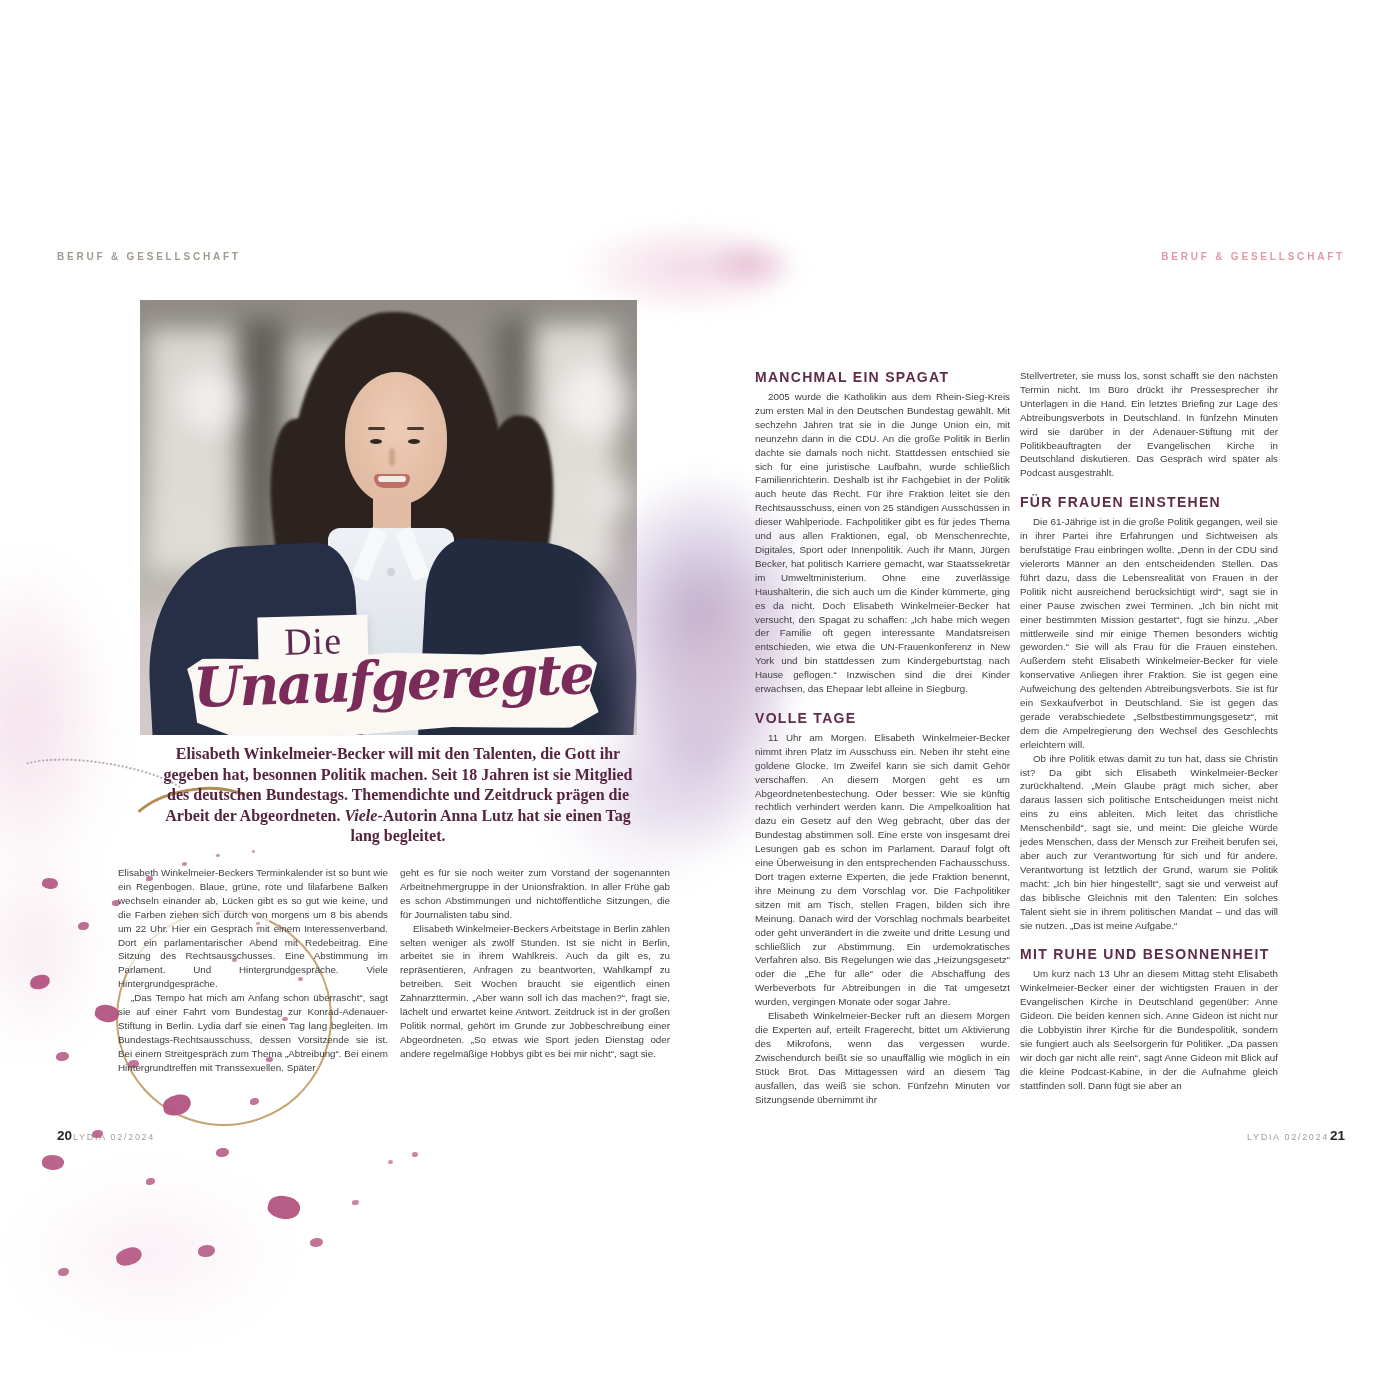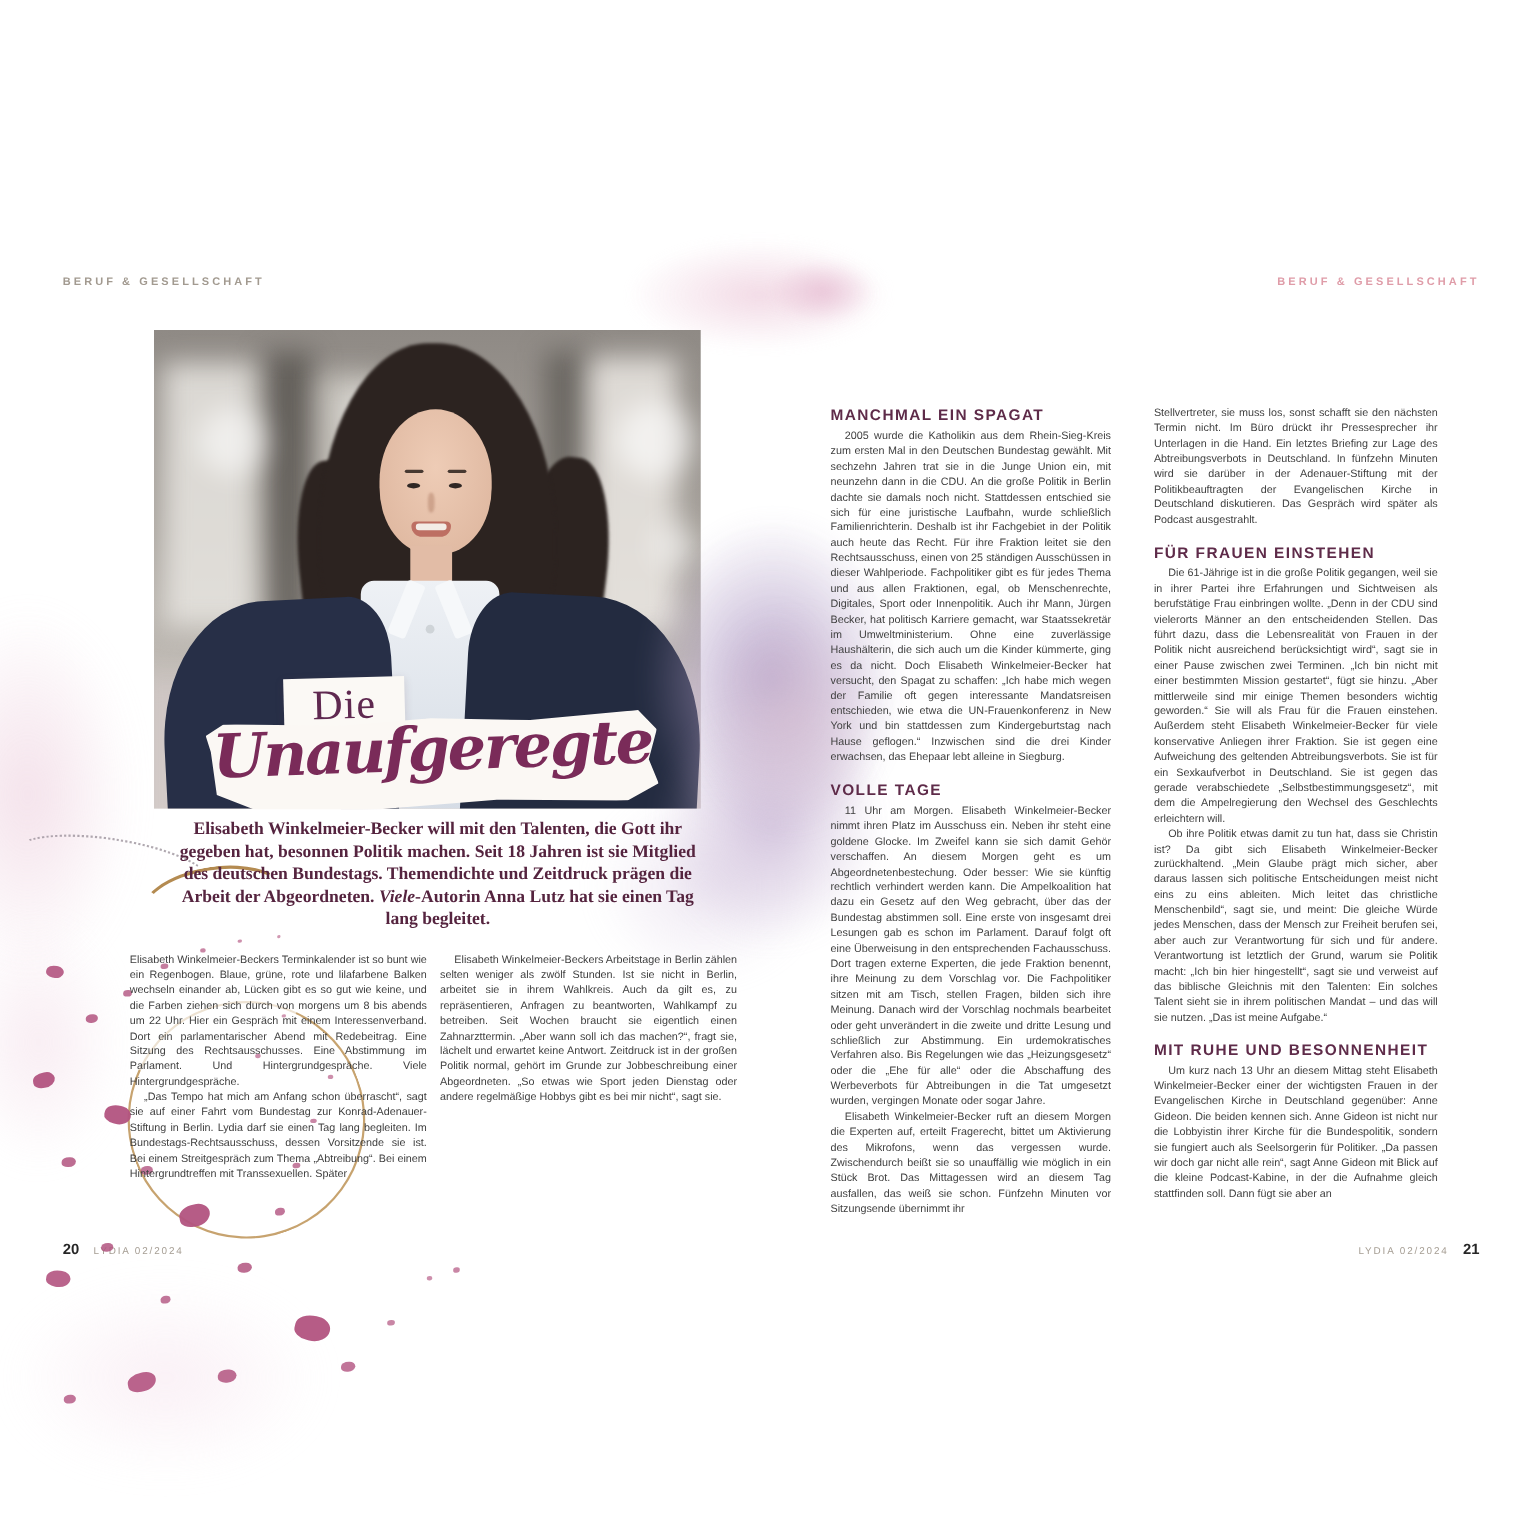--- a/index.html
+++ b/index.html
@@ -3,21 +3,21 @@
 <meta charset="utf-8">
 <style>
   html,body{margin:0;padding:0;}
   body{width:1400px;height:1400px;background:#ffffff;position:relative;overflow:hidden;
        font-family:"Liberation Sans",sans-serif;color:#404040;}
 
   
   .runhead{position:absolute;top:251px;font-size:10px;font-weight:bold;letter-spacing:2.8px;}
   .runhead.left{left:57px;color:#a29a90;}
   .runhead.right{right:55px;color:#df9ca8;text-align:right;}
-  .footer{position:absolute;top:1128px;display:flex;align-items:baseline;gap:13px;}
+  .footer{position:absolute;top:1128px;display:flex;align-items:baseline;gap:1px;}
   .footer.left{left:57px;}
   .footer.right{right:55px;}
   .pagenum{font-weight:bold;font-size:13.5px;color:#262626;}
   .issue{font-size:9px;letter-spacing:1.7px;color:#a59d93;}
 
   
   .splash{position:absolute;border-radius:50%;pointer-events:none;}
   .sp-top{left:570px;top:218px;width:240px;height:100px;background:radial-gradient(closest-side,#f0d4e1,rgba(240,212,225,0));filter:blur(6px);opacity:.85;}
   .sp-top2{left:700px;top:236px;width:95px;height:58px;background:radial-gradient(closest-side,#e6bcd2,rgba(230,188,210,0));filter:blur(5px);opacity:.8;}
   .sp-gutter1{left:585px;top:468px;width:235px;height:300px;background:radial-gradient(closest-side,#b3a0c8,rgba(179,160,200,0));filter:blur(10px);opacity:.9;z-index:3;}
@@ -91,21 +91,21 @@
   
   .col{position:absolute;z-index:6;}
   .para{font-size:9.8px;line-height:13.9px;text-align:justify;margin:0;color:#404040;
         hyphens:auto;-webkit-hyphens:auto;}
   .para.indent{text-indent:13px;}
   .shead{font-size:14px;font-weight:bold;letter-spacing:1.3px;color:#5e2b49;margin:14px 0 5px 0;}
   .shead.first{margin-top:0;}
   .lcols{position:absolute;left:118px;top:866px;width:556px;display:flex;gap:12px;z-index:6;}
   .lcol{width:270px;}
   .rcol1{left:755px;top:369px;width:255px;}
-  .rcol2{left:1020px;top:369px;width:258px;margin-left:29px;}
+  .rcol2{left:1020px;top:369px;width:258px;}
 </style>
 </head>
 <body>
 
 <div>
 
   <div class="runhead left">BERUF &amp; GESELLSCHAFT</div>
   <div class="runhead right">BERUF &amp; GESELLSCHAFT</div>
 
   <div class="splash sp-top"></div>
@@ -195,20 +195,21 @@
   <div class="standfirst">
     <span>Elisabeth Winkelmeier-Becker will mit den Talenten, die Gott ihr gegeben hat, besonnen Politik machen. Seit 18 Jahren ist sie Mitglied des deutschen Bundestags. Themendichte und Zeitdruck prägen die Arbeit der Abgeordneten. </span><span class="ital">Viele</span><span>-Autorin Anna Lutz hat sie einen Tag lang begleitet.</span>
   </div>
 
   <div class="lcols">
     <div class="lcol">
       <p class="para">Elisabeth Winkelmeier-Beckers Terminkalender ist so bunt wie ein Regenbogen. Blaue, grüne, rote und lilafarbene Balken wechseln einander ab, Lücken gibt es so gut wie keine, und die Farben ziehen sich durch von morgens um 8 bis abends um 22 Uhr. Hier ein Gespräch mit einem Interessenverband. Dort ein parlamentarischer Abend mit Redebeitrag. Eine Sitzung des Rechtsausschusses. Eine Abstimmung im Parlament. Und Hintergrundgespräche. Viele Hintergrundgespräche.</p>
       <p class="para indent">„Das Tempo hat mich am Anfang schon überrascht“, sagt sie auf einer Fahrt vom Bundestag zur Konrad-Adenauer-Stiftung in Berlin. Lydia darf sie einen Tag lang begleiten. Im Bundestags-Rechtsausschuss, dessen Vorsitzende sie ist. Bei einem Streitgespräch zum Thema „Abtreibung“. Bei einem Hintergrundtreffen mit Transsexuellen. Später</p>
     </div>
     <div class="lcol">
+      <p class="para">geht es für sie noch weiter zum Vorstand der sogenannten Arbeitnehmergruppe in der Unionsfraktion. In aller Frühe gab es schon Abstimmungen und nichtöffentliche Sitzungen, die für Journalisten tabu sind.</p>
       <p class="para indent">Elisabeth Winkelmeier-Beckers Arbeitstage in Berlin zählen selten weniger als zwölf Stunden. Ist sie nicht in Berlin, arbeitet sie in ihrem Wahlkreis. Auch da gilt es, zu repräsentieren, Anfragen zu beantworten, Wahlkampf zu betreiben. Seit Wochen braucht sie eigentlich einen Zahnarzttermin. „Aber wann soll ich das machen?“, fragt sie, lächelt und erwartet keine Antwort. Zeitdruck ist in der großen Politik normal, gehört im Grunde zur Jobbeschreibung einer Abgeordneten. „So etwas wie Sport jeden Dienstag oder andere regelmäßige Hobbys gibt es bei mir nicht“, sagt sie.</p>
     </div>
   </div>
 
   <div class="col rcol1">
     <h3 class="shead first">MANCHMAL EIN SPAGAT</h3>
     <p class="para indent">2005 wurde die Katholikin aus dem Rhein-Sieg-Kreis zum ersten Mal in den Deutschen Bundestag gewählt. Mit sechzehn Jahren trat sie in die Junge Union ein, mit neunzehn dann in die CDU. An die große Politik in Berlin dachte sie damals noch nicht. Stattdessen entschied sie sich für eine juristische Laufbahn, wurde schließlich Familienrichterin. Deshalb ist ihr Fachgebiet in der Politik auch heute das Recht. Für ihre Fraktion leitet sie den Rechtsausschuss, einen von 25 ständigen Ausschüssen in dieser Wahlperiode. Fachpolitiker gibt es für jedes Thema und aus allen Fraktionen, egal, ob Menschenrechte, Digitales, Sport oder Innenpolitik. Auch ihr Mann, Jürgen Becker, hat politisch Karriere gemacht, war Staatssekretär im Umweltministerium. Ohne eine zuverlässige Haushälterin, die sich auch um die Kinder kümmerte, ging es da nicht. Doch Elisabeth Winkelmeier-Becker hat versucht, den Spagat zu schaffen: „Ich habe mich wegen der Familie oft gegen interessante Mandatsreisen entschieden, wie etwa die UN-Frauenkonferenz in New York und bin stattdessen zum Kindergeburtstag nach Hause geflogen.“ Inzwischen sind die drei Kinder erwachsen, das Ehepaar lebt alleine in Siegburg.</p>
     <h3 class="shead">VOLLE TAGE</h3>
     <p class="para indent">11 Uhr am Morgen. Elisabeth Winkelmeier-Becker nimmt ihren Platz im Ausschuss ein. Neben ihr steht eine goldene Glocke. Im Zweifel kann sie sich damit Gehör verschaffen. An diesem Morgen geht es um Abgeordnetenbestechung. Oder besser: Wie sie künftig rechtlich verhindert werden kann. Die Ampelkoalition hat dazu ein Gesetz auf den Weg gebracht, über das der Bundestag abstimmen soll. Eine erste von insgesamt drei Lesungen gab es schon im Parlament. Darauf folgt oft eine Überweisung in den entsprechenden Fachausschuss. Dort tragen externe Experten, die jede Fraktion benennt, ihre Meinung zu dem Vorschlag vor. Die Fachpolitiker sitzen mit am Tisch, stellen Fragen, bilden sich ihre Meinung. Danach wird der Vorschlag nochmals bearbeitet oder geht unverändert in die zweite und dritte Lesung und schließlich zur Abstimmung. Ein urdemokratisches Verfahren also. Bis Regelungen wie das „Heizungsgesetz“ oder die „Ehe für alle“ oder die Abschaffung des Werbeverbots für Abtreibungen in die Tat umgesetzt wurden, vergingen Monate oder sogar Jahre.</p>
     <p class="para indent">Elisabeth Winkelmeier-Becker ruft an diesem Morgen die Experten auf, erteilt Fragerecht, bittet um Aktivierung des Mikrofons, wenn das vergessen wurde. Zwischendurch beißt sie so unauffällig wie möglich in ein Stück Brot. Das Mittagessen wird an diesem Tag ausfallen, das weiß sie schon. Fünfzehn Minuten vor Sitzungsende übernimmt ihr</p>

